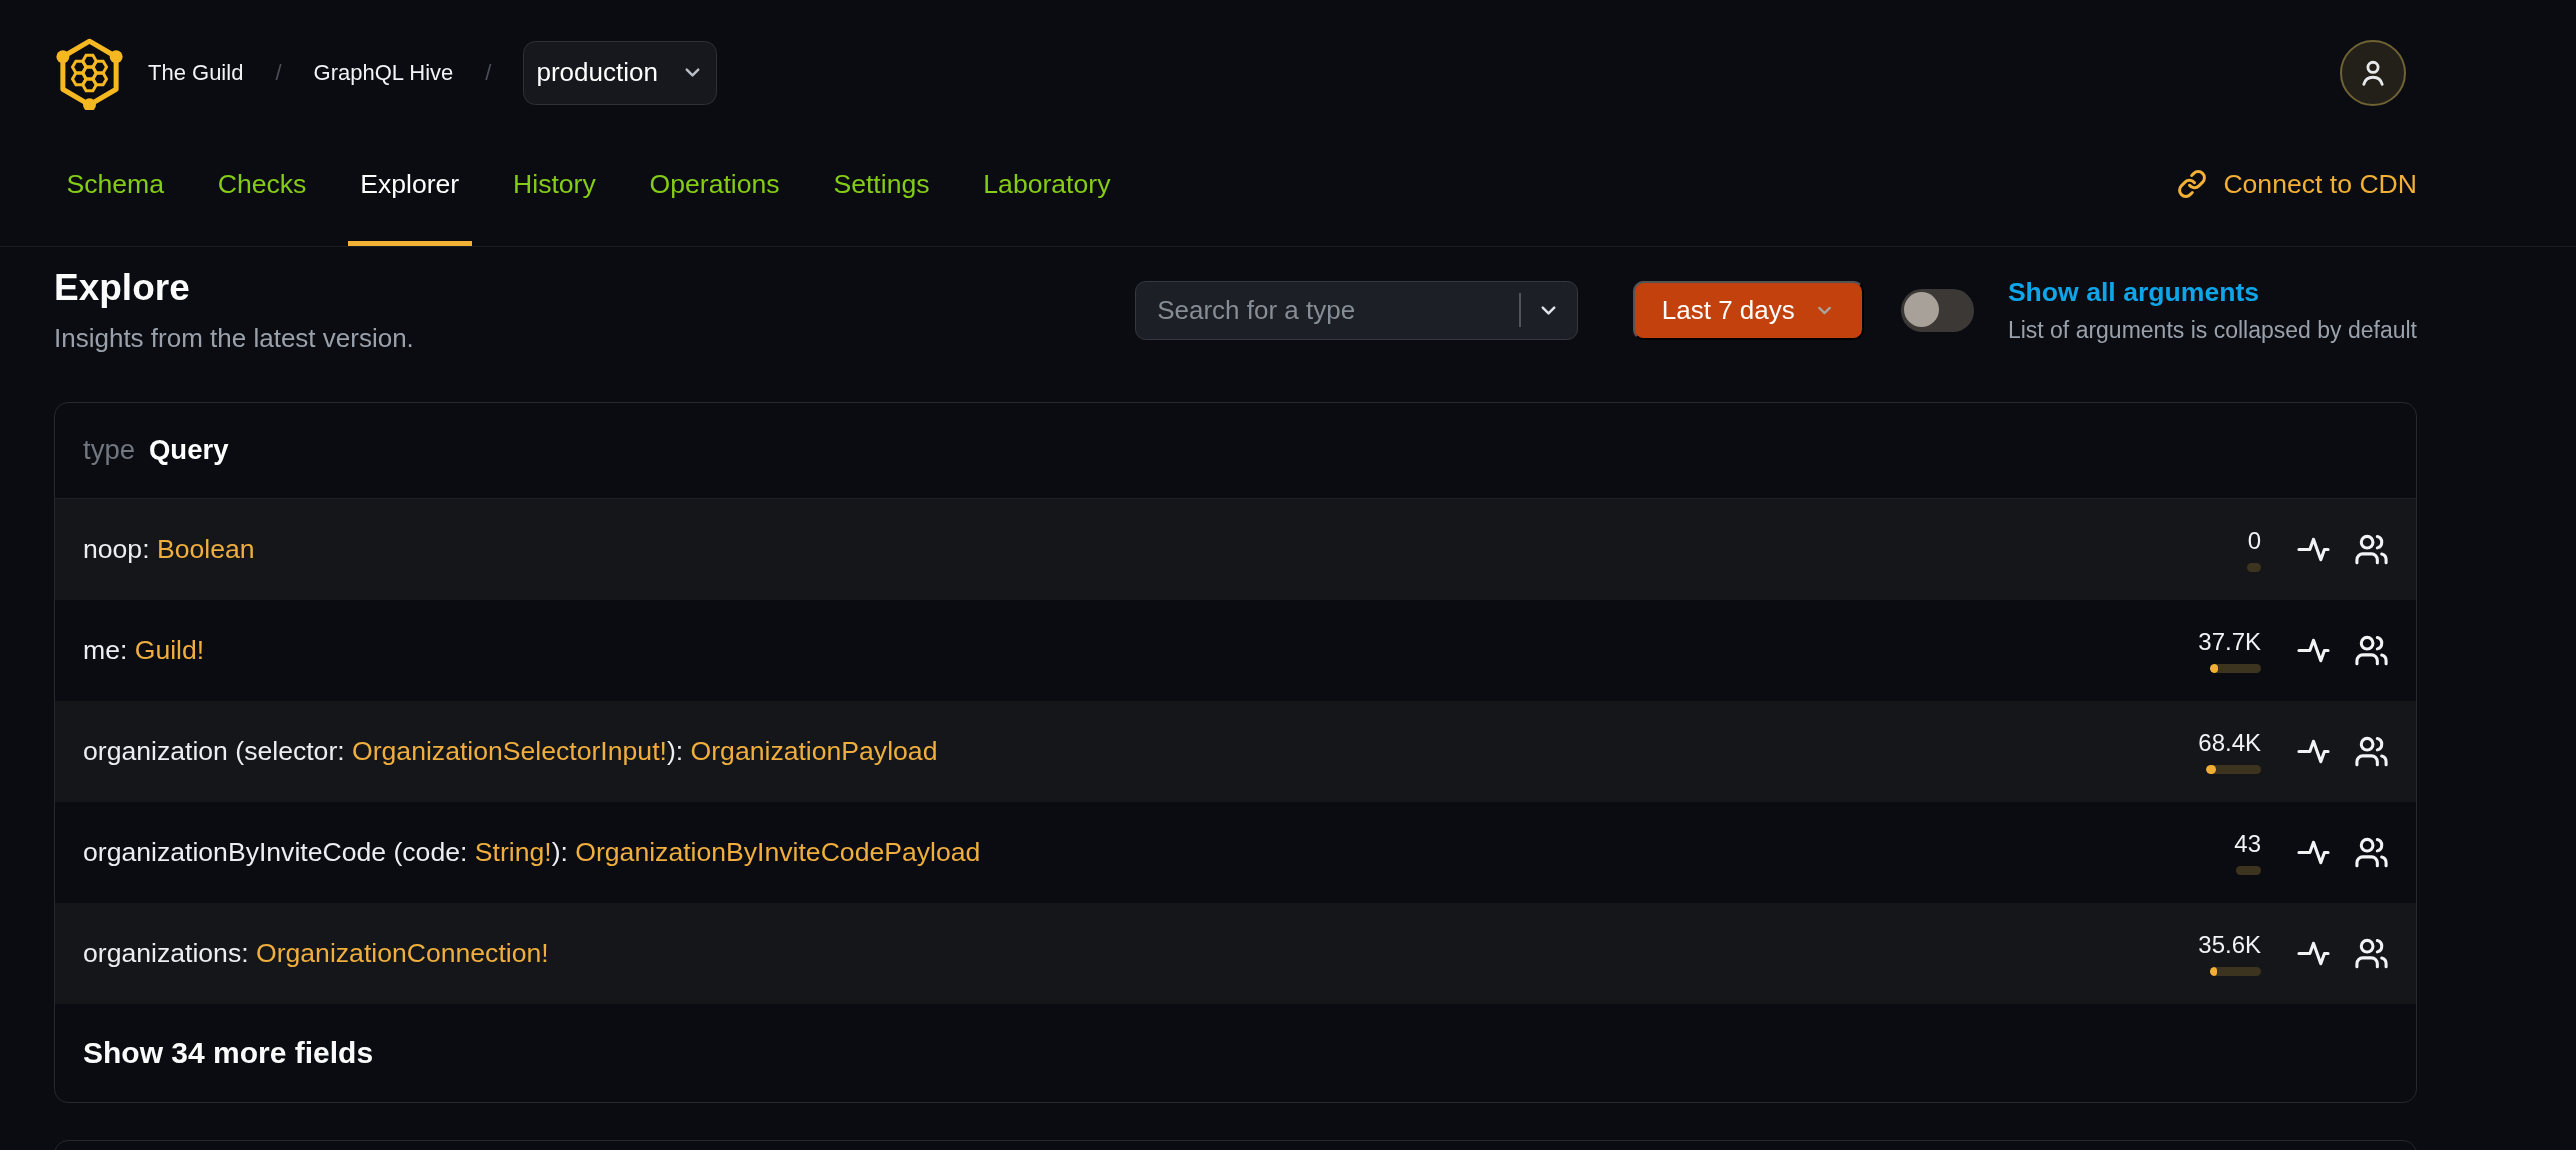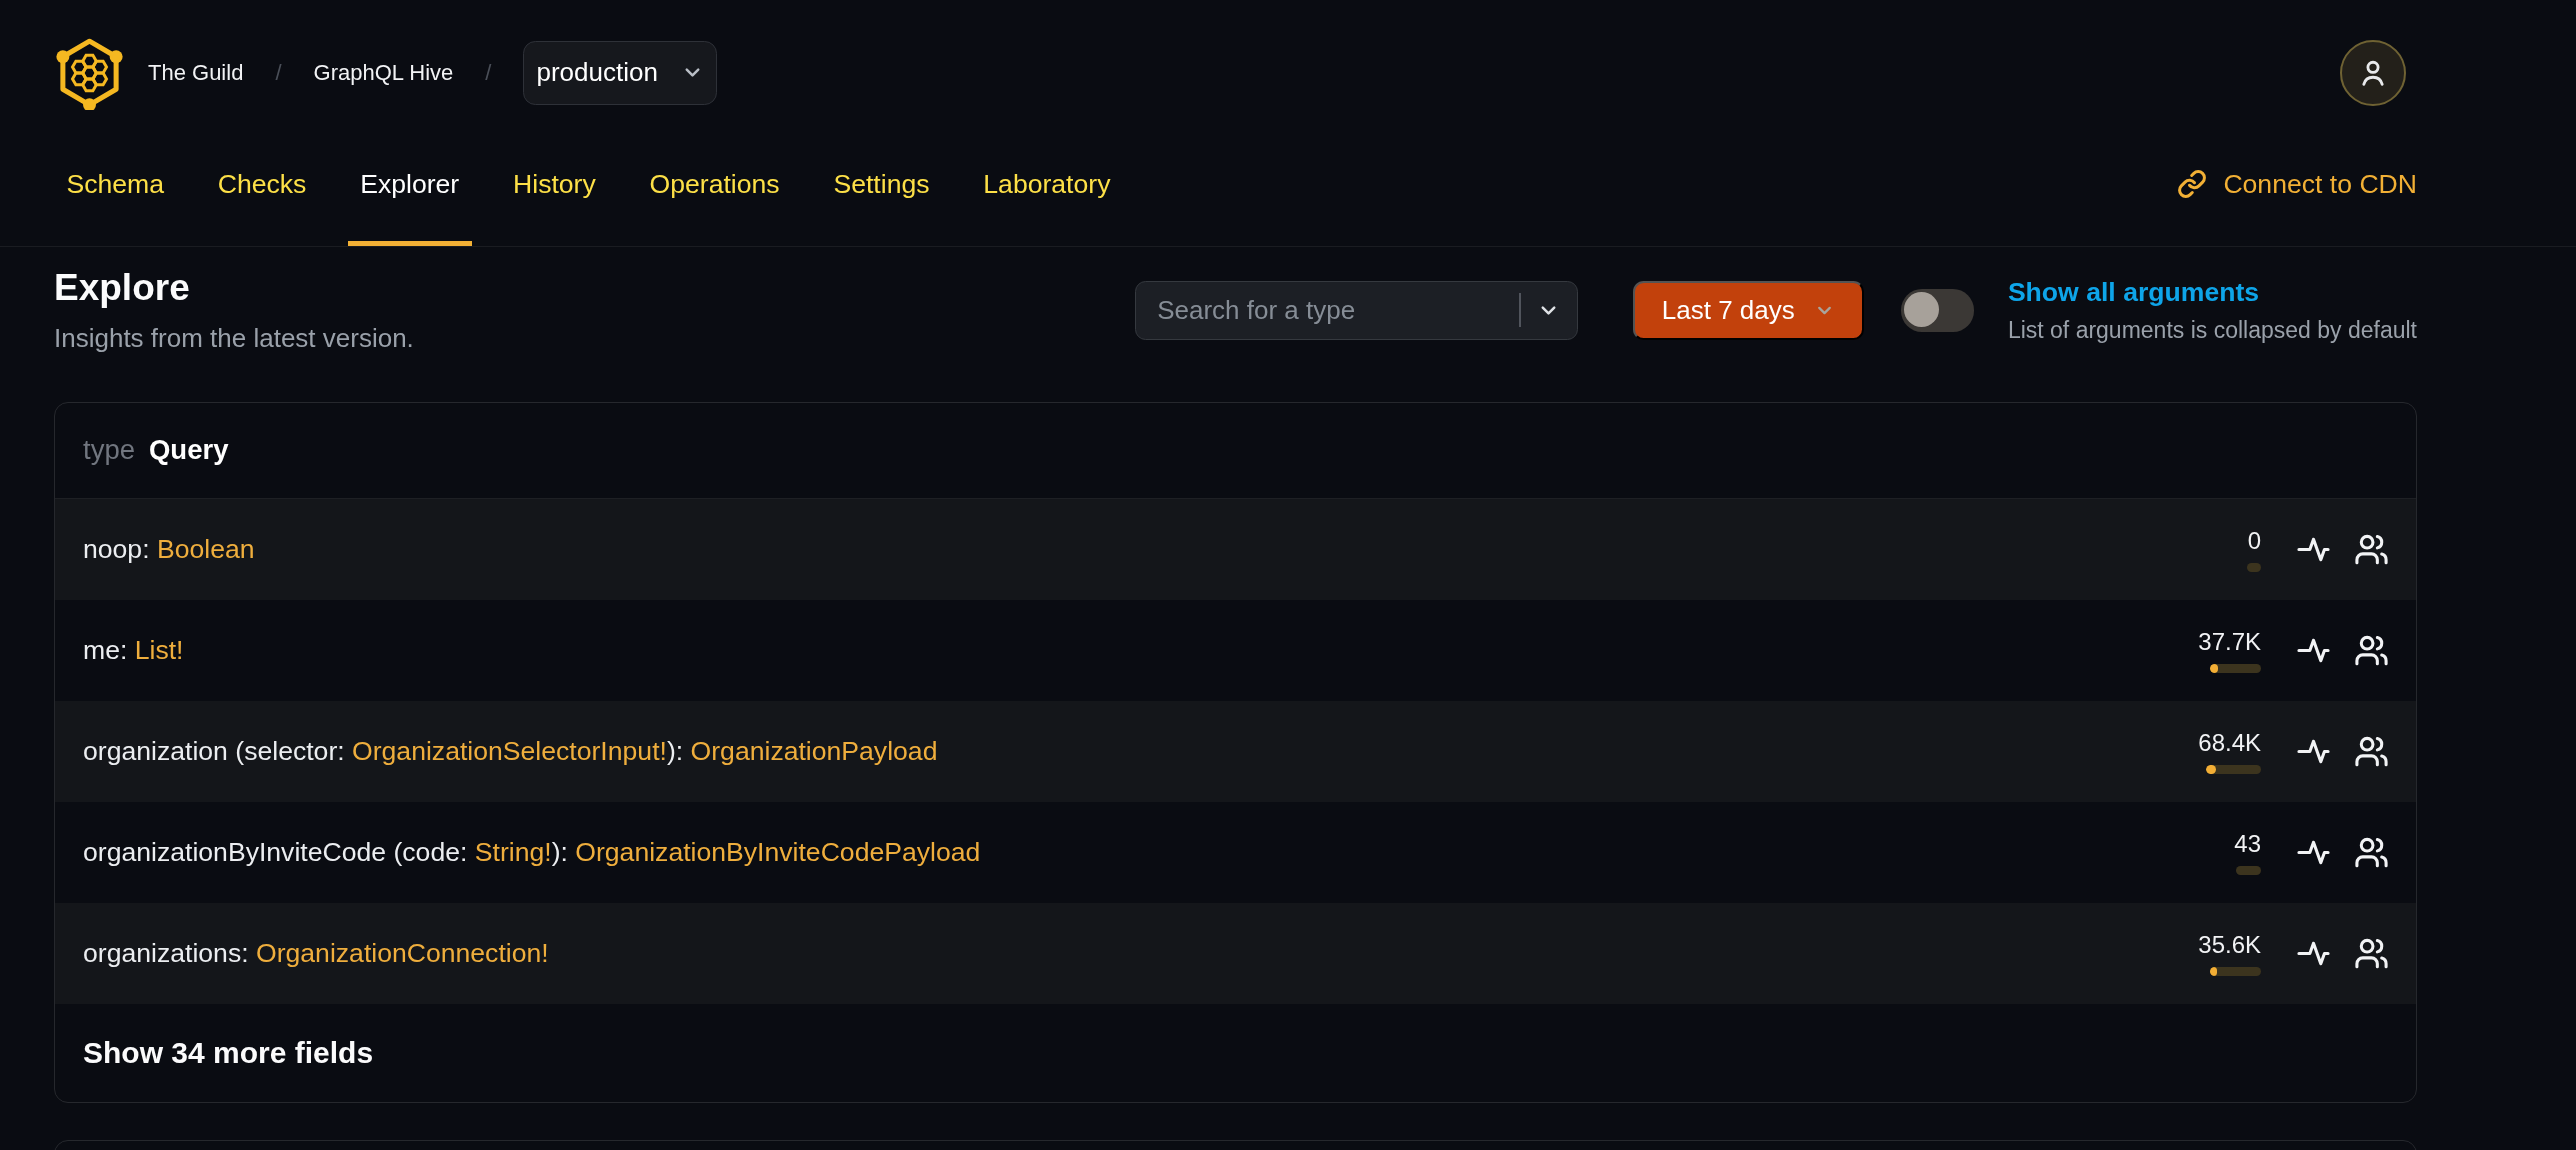--- a/index.html
+++ b/index.html
@@ -36,21 +36,21 @@
   .avatar{
     margin-left:auto;margin-right:10.6px;width:66px;height:66px;border-radius:50%;
     border:2.7px solid #6f6233;background:#23201a;display:flex;align-items:center;justify-content:center;cursor:pointer;
   }
   .avatar svg{width:34px;height:34px;stroke:#e8e9eb;stroke-width:2;fill:none;stroke-linecap:round;}
   
   .nav-wrap{border-bottom:1.8px solid #1a1c21;margin-top:12.4px;}
   .nav{display:flex;align-items:stretch;height:124px;}
   .tabs{display:flex;gap:29px;height:100%;}
   .tab{
-    display:flex;align-items:center;padding:0 12.4px;font-size:26.6px;color:#fde047;cursor:pointer;
+    display:flex;align-items:center;padding:0 12.4px;font-size:26.6px;color:#84cc16;cursor:pointer;
     border-bottom:5.3px solid transparent;border-top:5.3px solid transparent;
   }
   .tab.active{color:#fff;border-bottom-color:var(--accent);font-weight:500;}
   .cdn{
     margin-left:auto;display:flex;align-items:center;gap:16px;color:var(--accent);
     font-size:26.6px;cursor:pointer;
   }
   .cdn svg{width:30px;height:30px;stroke:var(--accent);stroke-width:2.4;fill:none;stroke-linecap:round;stroke-linejoin:round;}
   
   .section-head{display:flex;align-items:center;margin-top:19.5px;}
@@ -238,21 +238,21 @@
                 <path d="M22 21v-2a4 4 0 0 0-3-3.87"></path>
                 <path d="M16 3.13a4 4 0 0 1 0 7.75"></path>
               </svg></span>
         </div>
       </div>
 
       <div class="field-row">
         <span class="ftext">me: </span>
           <span class="ftype"></span>
           <span class="ftext"></span>
-          <span class="ftype">List!</span>
+          <span class="ftype">Guild!</span>
         <div class="row-right">
           <div class="count-block">
             <span class="count">37.7K</span>
             <div class="bar" style="width: 51px;">
                 <div class="fill" style="width: 15%;"></div>
               </div>
           </div>
           <span class="row-icon"><svg viewBox="0 0 24 24">
                 <path d="M22 12h-2.5l-2.5 7-5-14-2.5 7H2"></path>
               </svg></span>

